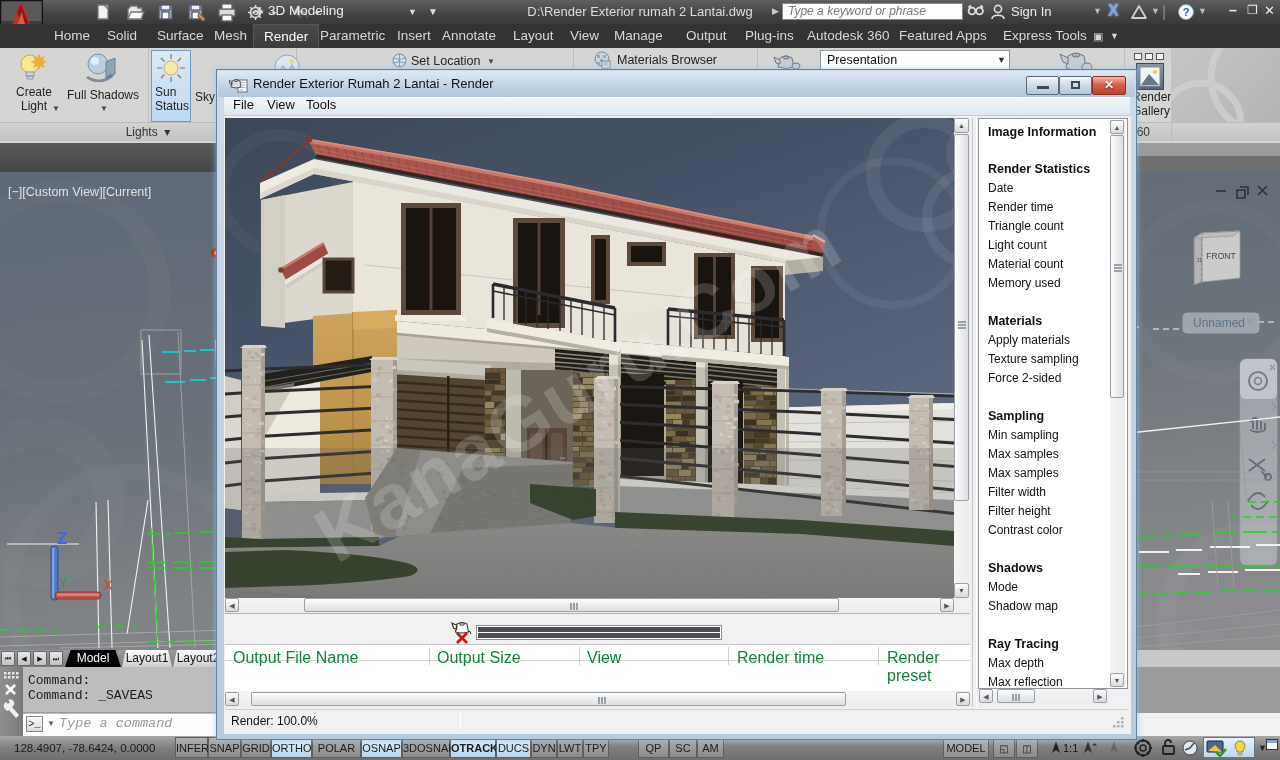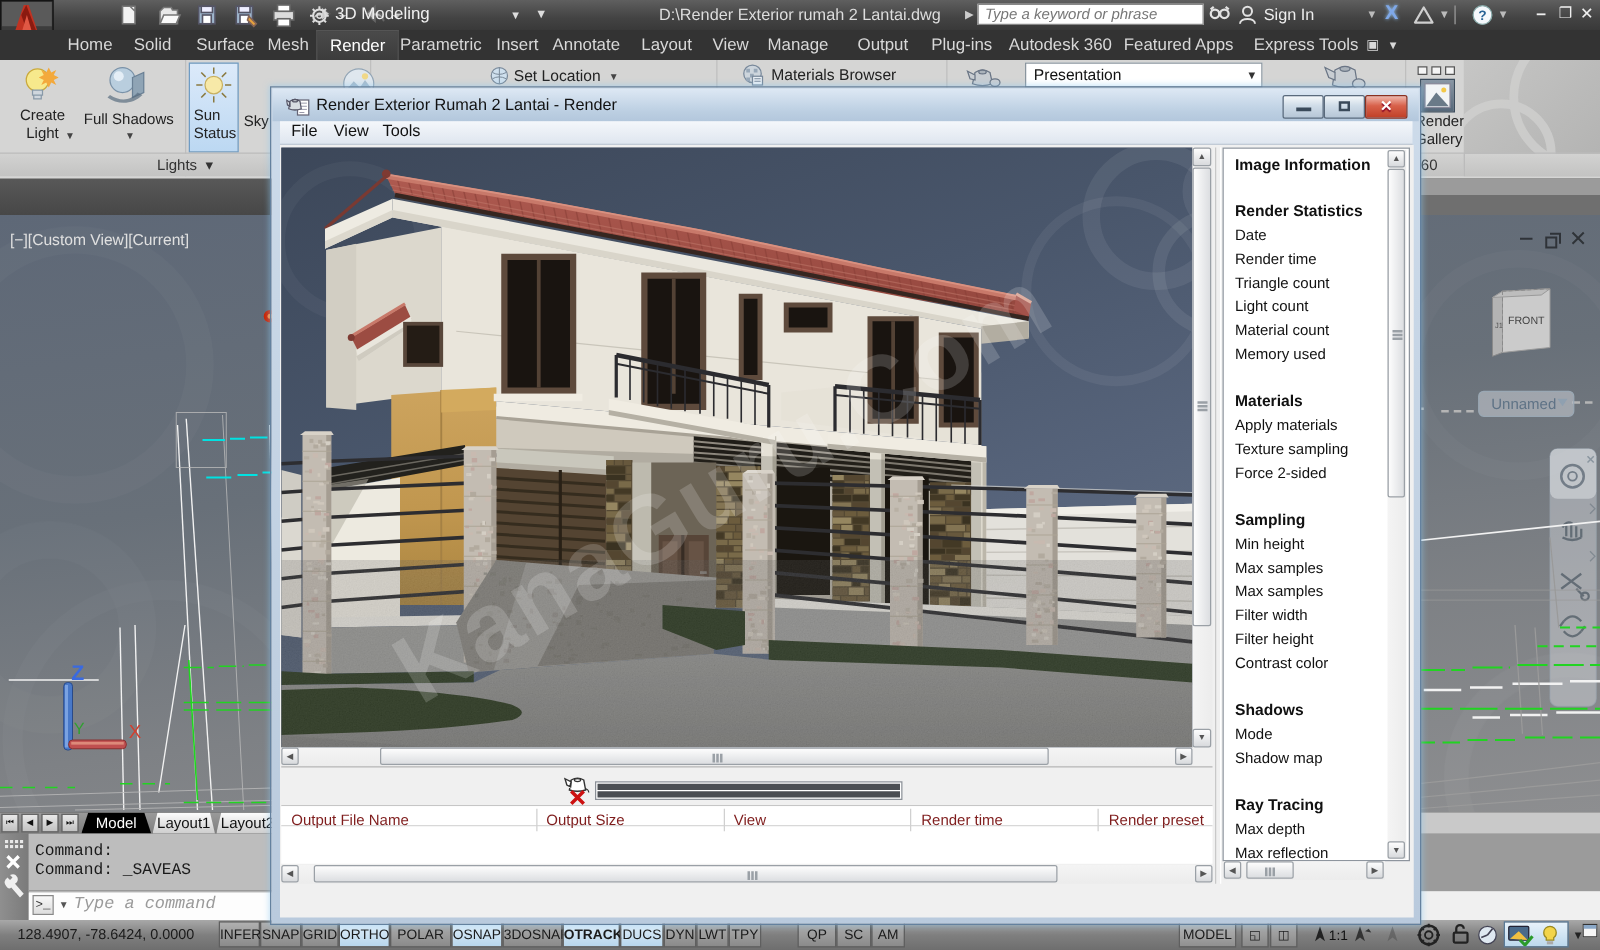--- a/index.html
+++ b/index.html
@@ -1504,21 +1504,21 @@
    <path d="M18,10 a3,3 0 0 1 3,3" fill="none" stroke="#333"></path>
    <path d="M7,12 l10,10 M17,12 l-10,10" stroke="#cc1111" stroke-width="2.8"></path>
   </svg>
   <div class="abs" style="left:251px;top:11px;width:246px;height:15px;border:1px solid #8a8f96;background:#fff;padding:1px;">
    <div style="width:100%;height:5px;background:#4b4e53;margin-bottom:1px;"></div>
    <div style="width:100%;height:5px;background:#4b4e53;"></div>
   </div>
  </div>
 
  <div class="abs" style="left:1px;top:528px;width:745px;height:47px;background:#fff;border-top:1px solid #c6c6c6;">
-  <div class="abs" style="left:0;top:0;width:745px;height:16px;background:#fff;border-bottom:1px solid #d8d8d8;font-size:12px;color:#7f1d1d;">
+  <div class="abs" style="left:0;top:0;width:745px;height:16px;background:#fff;border-bottom:1px solid #d8d8d8;font-size:16px;color:#15803d;">
    <span class="abs" style="left:8px;top:4px;">Output File Name</span>
    <span class="abs" style="left:212px;top:4px;">Output Size</span>
    <span class="abs" style="left:362px;top:4px;">View</span>
    <span class="abs" style="left:512px;top:4px;">Render time</span>
    <span class="abs" style="left:662px;top:4px;">Render preset</span>
    <div class="abs" style="left:204px;top:2px;width:1px;height:18px;background:#d0d0d0;"></div>
    <div class="abs" style="left:354px;top:2px;width:1px;height:18px;background:#d0d0d0;"></div>
    <div class="abs" style="left:503px;top:2px;width:1px;height:18px;background:#d0d0d0;"></div>
    <div class="abs" style="left:653px;top:2px;width:1px;height:18px;background:#d0d0d0;"></div>
   </div>
@@ -1539,21 +1539,21 @@
   <div class="si" style="top:81px;">Render time</div>
   <div class="si" style="top:100px;text-align:right;">Triangle count</div>
   <div class="si" style="top:119px;">Light count</div>
   <div class="si" style="top:138px;">Material count</div>
   <div class="si" style="top:157px;">Memory used</div>
   <div class="sh" style="top:195px;">Materials</div>
   <div class="si" style="top:214px;">Apply materials</div>
   <div class="si" style="top:233px;">Texture sampling</div>
   <div class="si" style="top:252px;">Force 2-sided</div>
   <div class="sh" style="top:290px;">Sampling</div>
-  <div class="si" style="top:309px;">Min height</div>
+  <div class="si" style="top:309px;">Min sampling</div>
   <div class="si" style="top:328px;">Max samples</div>
   <div class="si" style="top:347px;">Max samples</div>
   <div class="si" style="top:366px;">Filter width</div>
   <div class="si" style="top:385px;">Filter height</div>
   <div class="si" style="top:404px;">Contrast color</div>
   <div class="sh" style="top:442px;">Shadows</div>
   <div class="si" style="top:461px;">Mode</div>
   <div class="si" style="top:480px;">Shadow map</div>
   <div class="sh" style="top:518px;">Ray Tracing</div>
   <div class="si" style="top:537px;">Max depth</div>
@@ -1568,14 +1568,28 @@
  </div>
 
  <div class="sb" style="left:755px;top:573px;width:129px;height:15px;background:linear-gradient(#f4f4f4,#ececec);">
   <div class="sbtnb" style="left:0;top:0;width:14px;height:14px;font-size:7px;text-align:center;line-height:13px;">◀</div>
   <div class="sthumbh" style="left:18px;top:0;width:38px;height:14px;">
    <div class="abs" style="left:14px;top:4px;width:1.5px;height:7px;background:#9aa0a6;box-shadow:3px 0 #9aa0a6, 6px 0 #9aa0a6;"></div>
   </div>
   <div class="sbtnb" style="left:114px;top:0;width:14px;height:14px;font-size:7px;text-align:center;line-height:13px;">▶</div>
  </div>
 
+ <div class="abs" style="left:1px;top:593px;width:904px;height:22px;background:#f0f0f0;border-top:1px solid #d0d0d0;font-size:12px;color:#111;">
+  <span class="abs" style="left:6px;top:4px;">Render: 100.0%</span>
+  <div class="abs" style="left:235px;top:2px;width:1px;height:18px;background:#c8c8c8;border-right:1px solid #fff;"></div>
+  <svg class="abs" style="left:888px;top:7px" width="12" height="12">
+          <g fill="#b0b0b0">
+            <rect x="8" y="0" width="2.5" height="2.5"></rect>
+            <rect x="4" y="4" width="2.5" height="2.5"></rect>
+            <rect x="8" y="4" width="2.5" height="2.5"></rect>
+            <rect x="0" y="8" width="2.5" height="2.5"></rect>
+            <rect x="4" y="8" width="2.5" height="2.5"></rect>
+            <rect x="8" y="8" width="2.5" height="2.5"></rect>
+          </g>
+        </svg>
+ </div>
 </div>
 </div>
 
 </body></html>

